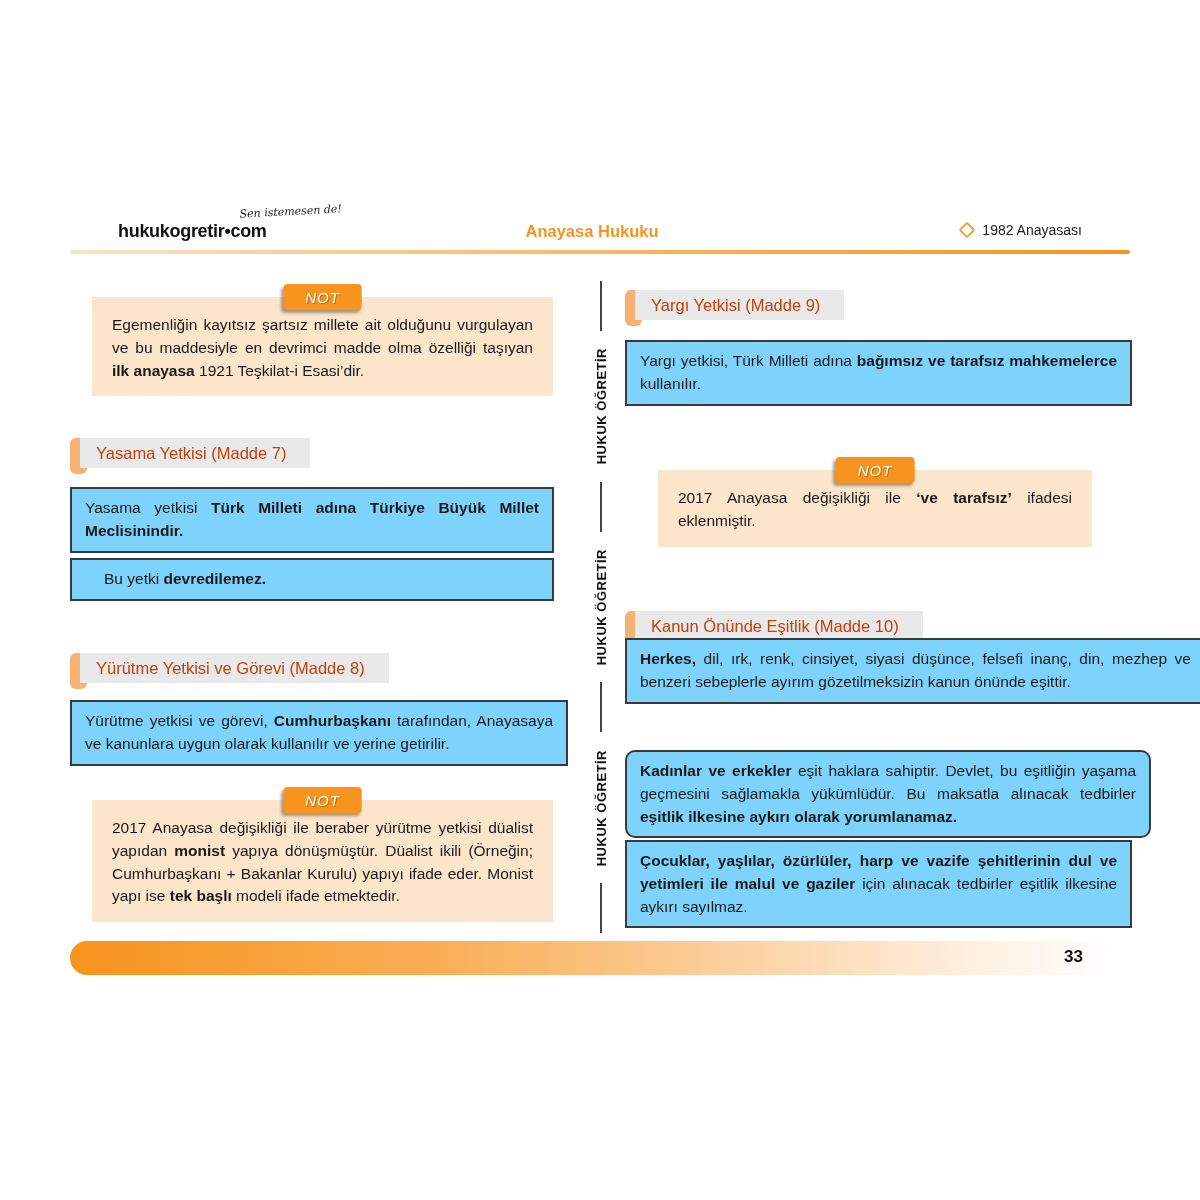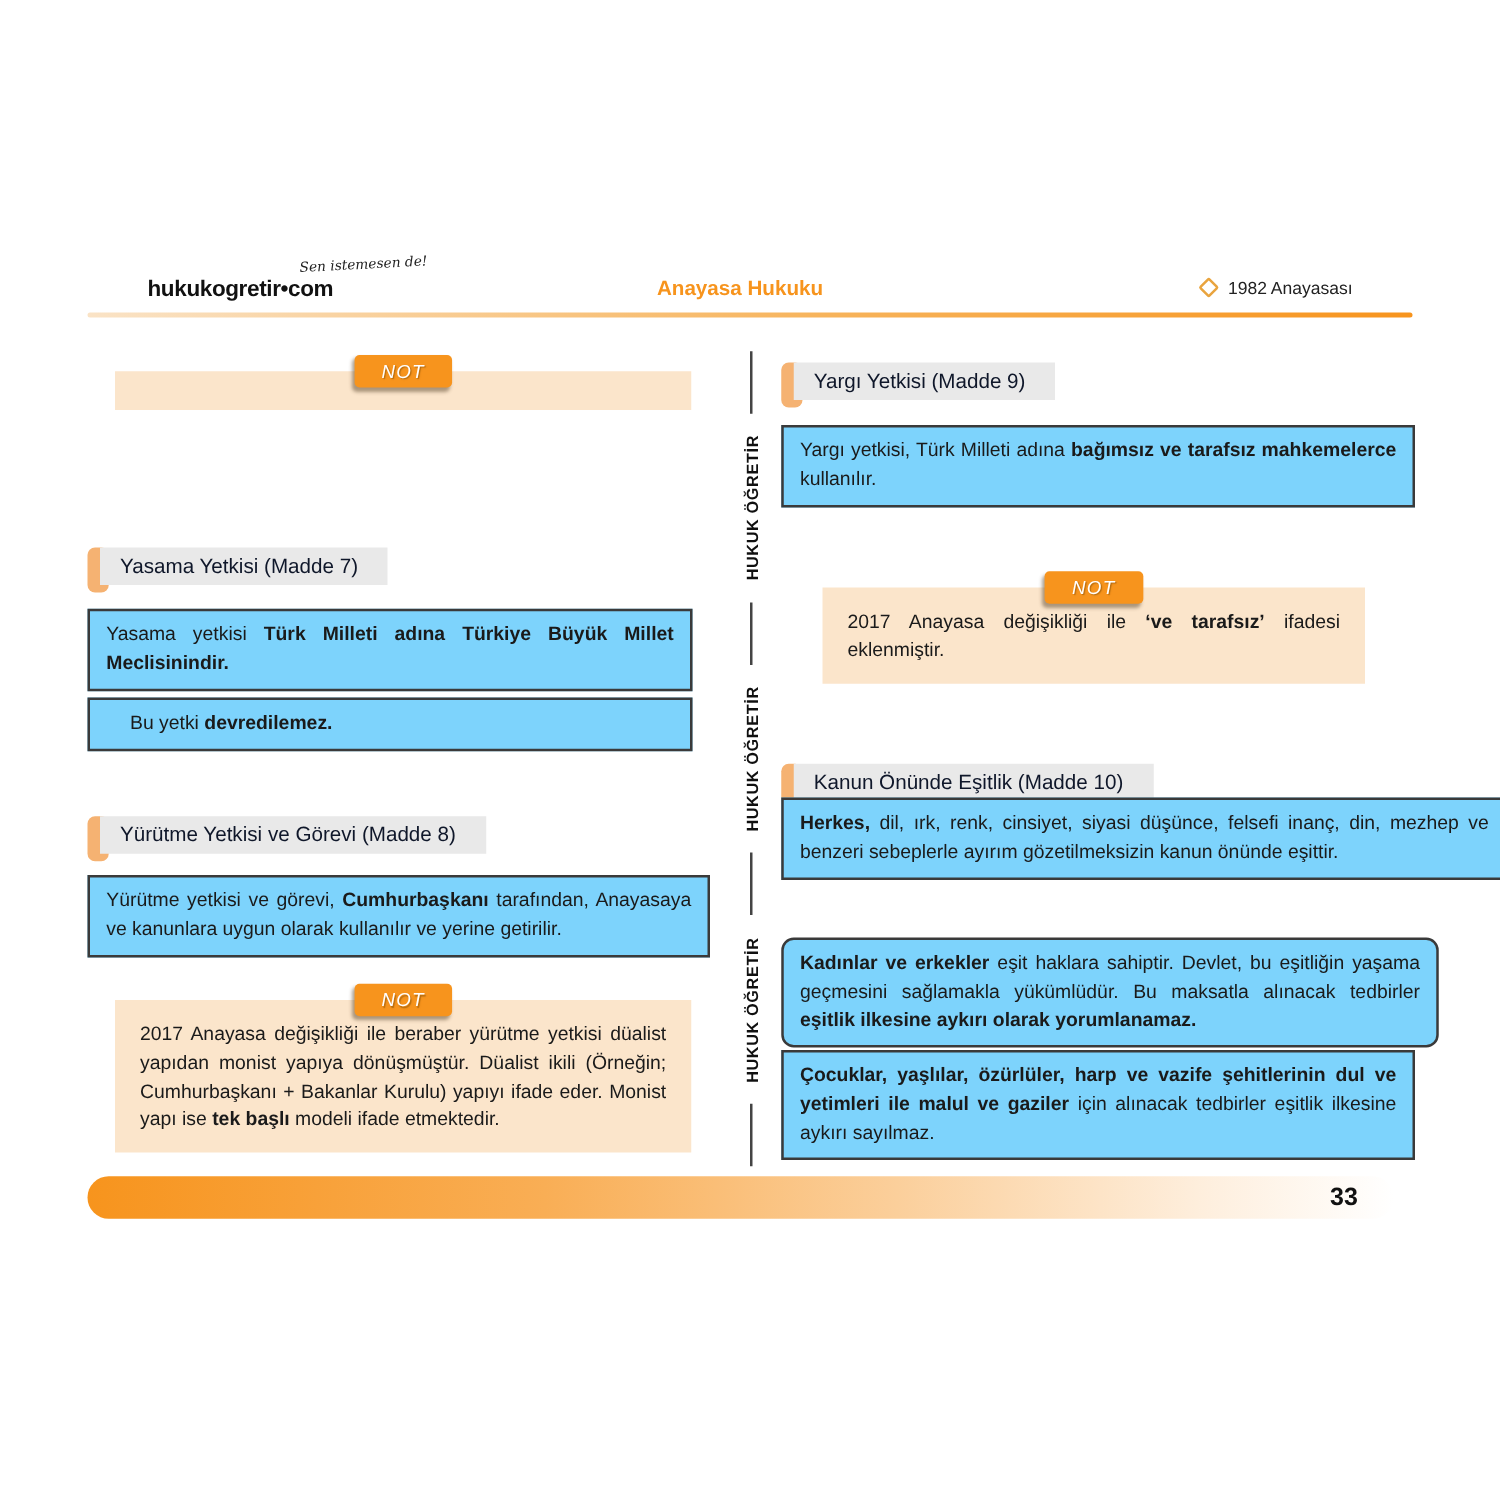--- a/index.html
+++ b/index.html
@@ -42,21 +42,21 @@
     text-shadow:1px 1px 1px rgba(120,70,0,.55);letter-spacing:1px;
   }
   .rich{font-size:15.5px;line-height:1.47;text-align:justify;hyphens:manual;}
 
   
   .sec{height:36px;}
   .sec .tab{position:absolute;left:0;top:0;width:17px;height:36px;background:var(--tab);border-radius:6px;}
   .sec .bg{
     position:absolute;left:10px;top:0;height:30px;background:var(--header-bg);
     display:flex;align-items:center;padding:0 24px 0 16px;white-space:nowrap;
-    font-size:16.5px;color:#0f172a;
+    font-size:16.5px;color:#c2410c;
   }
 
   
   .box{border:2px solid var(--border);background:#7dd3fc;padding:8px 13px;}
 
   
   .divider{
     left:591px;top:281px;height:652px;width:20px;
     display:flex;flex-direction:column;align-items:center;justify-content:space-between;
   }
@@ -64,59 +64,60 @@
   .dv-text{
     writing-mode:vertical-rl;transform:rotate(180deg);white-space:nowrap;
     font-weight:700;font-size:13px;letter-spacing:0.5px;color:#101010;flex:0 0 auto;
   }
 
   
   .footer-bar{
     left:70px;top:941px;width:1045px;height:34px;border-radius:17px;
     background:linear-gradient(90deg,var(--accent) 0%,#F9AE55 35%,#FBCF9B 62%,#FEEEDC 85%,#ffffff 100%);
   }
-  .page-number{left:1064px;top:947px;font-weight:700;font-size:20px;color:#111;}
+  .page-number{left:1064px;top:947px;font-weight:700;font-size:17px;color:#111;}
 </style>
 </head>
 <body>
 
 <div class="abs brand">
   <span class="slogan">Sen istemesen de!</span>
   <span class="wordmark">hukukogretir•com</span>
 </div>
 <div class="abs page-title">Anayasa Hukuku</div>
 <div class="abs edition">
   <span class="diamond"></span>
   <span class="txt">1982 Anayasası</span>
 </div>
 <div class="abs header-rule"></div>
 
 <div class="abs note" style="left:92px;top:297px;width:461px;">
   <span class="note-label">NOT</span>
+  <div class="rich"><span>Egemenliğin kayıtsız şartsız millete ait olduğunu vurgulayan ve bu maddesiyle en devrimci madde olma özelliği taşıyan </span><span style="font-weight: 700;">ilk anayasa</span><span> 1921 Teşkilat-i Esasi’dir.</span></div>
 </div>
 
 <div class="abs sec" style="left:70px;top:438px;">
   <span class="tab"></span>
   <span class="bg">Yasama Yetkisi (Madde 7)</span>
 </div>
 
 <div class="abs box rich" style="left:70px;top:487px;width:484px;"><span>Yasama yetkisi </span><span style="font-weight: 700;">Türk Milleti adına Türkiye Büyük Millet Meclisinindir.</span></div>
 
 <div class="abs box rich" style="left:70px;top:558px;width:484px;text-align:left;padding-left:32px;"><span>Bu yetki </span><span style="font-weight: 700;">devredilemez.</span></div>
 
 <div class="abs sec" style="left:70px;top:653px;">
   <span class="tab"></span>
   <span class="bg">Yürütme Yetkisi ve Görevi (Madde 8)</span>
 </div>
 
 <div class="abs box rich" style="left:70px;top:700px;width:498px;"><span>Yürütme yetkisi ve görevi, </span><span style="font-weight: 700;">Cumhurbaşkanı</span><span> tarafından, Anayasaya ve kanunlara uygun olarak kullanılır ve yerine getirilir.</span></div>
 
 <div class="abs note" style="left:92px;top:800px;width:461px;">
   <span class="note-label">NOT</span>
-  <div class="rich"><span>2017 Anayasa değişikliği ile beraber yürütme yetkisi düalist yapıdan </span><span style="font-weight: 400;">monist</span><span> yapıya dönüşmüştür. Düalist ikili (Örneğin; Cumhurbaşkanı + Bakanlar Kurulu) yapıyı ifade eder. Monist yapı ise </span><span style="font-weight: 700;">tek başlı</span><span> modeli ifade etmektedir.</span></div>
+  <div class="rich"><span>2017 Anayasa değişikliği ile beraber yürütme yetkisi düalist yapıdan </span><span style="font-weight: 700;">monist</span><span> yapıya dönüşmüştür. Düalist ikili (Örneğin; Cumhurbaşkanı + Bakanlar Kurulu) yapıyı ifade eder. Monist yapı ise </span><span style="font-weight: 700;">tek başlı</span><span> modeli ifade etmektedir.</span></div>
 </div>
 
 <div class="abs divider">
   <span class="dv-line"></span>
   <span class="dv-text">HUKUK ÖĞRETİR</span>
   <span class="dv-line"></span>
   <span class="dv-text">HUKUK ÖĞRETİR</span>
   <span class="dv-line"></span>
   <span class="dv-text">HUKUK ÖĞRETİR</span>
   <span class="dv-line"></span>

